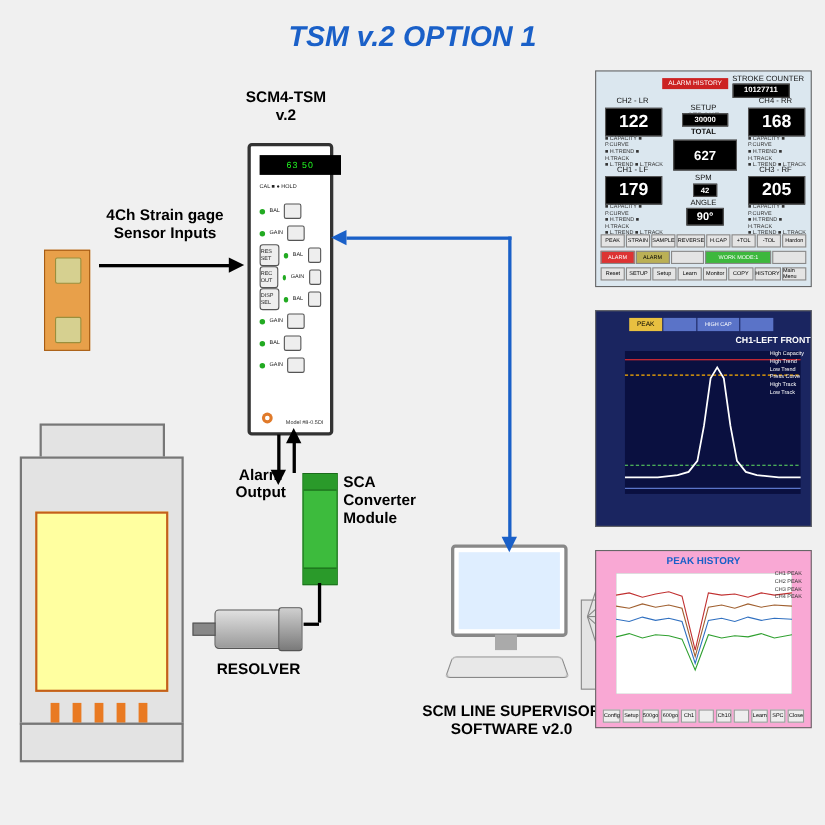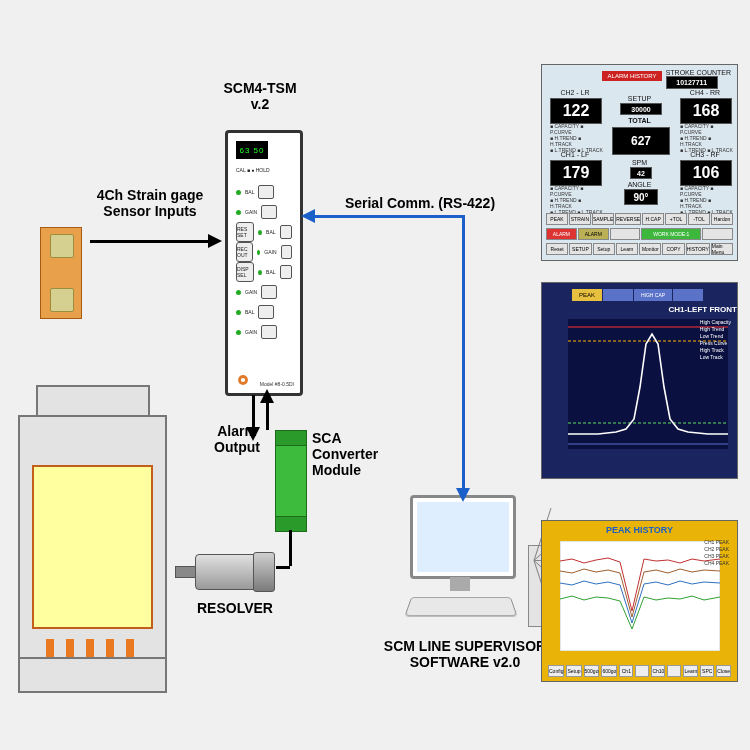--- a/index.html
+++ b/index.html
@@ -19,21 +19,21 @@
 .press .top{position:absolute;left:18px;top:0;width:110px;height:30px;background:#e3e3e3;border:2px solid #777}
 .press .body{position:absolute;left:0;top:30px;width:145px;height:240px;background:#e3e3e3;border:2px solid #777}
 .press .win{position:absolute;left:14px;top:80px;width:117px;height:160px;background:#ffffa0;border:2px solid #c45f1b}
 .press .bar{position:absolute;left:14px;bottom:35px;width:117px;height:12px;background:#40c8e8;border:1px solid #1f8aa3}
 .press .punch{position:absolute;bottom:48px;width:8px;height:28px;background:#e97a22}
 .press .p1{left:28px}.press .p2{left:48px}.press .p3{left:68px}.press .p4{left:88px}.press .p5{left:108px}
 .press .base{position:absolute;left:0;top:272px;width:145px;height:32px;background:#e3e3e3;border:2px solid #777}
 
 
 .device{position:absolute;left:225px;top:130px;width:72px;height:260px;background:#fff;border:3px solid #333;border-radius:4px}
-.device .disp{position:absolute;top:8px;left:8px;width:32px;height:18px;background:#000;color:#2f2;font-size:8px;display:flex;align-items:center;justify-content:center;letter-spacing:1px}
+.device .disp{position:absolute;top:8px;left:8px;width:74px;height:18px;background:#000;color:#2f2;font-size:8px;display:flex;align-items:center;justify-content:center;letter-spacing:1px}
 .device .row{position:absolute;left:8px;width:56px;height:14px;display:flex;align-items:center;gap:4px;font-size:5px;color:#222}
 .device .dot{width:5px;height:5px;border-radius:50%;background:#2a2}
 .device .btn{width:14px;height:12px;border:1px solid #555;background:#eee;border-radius:2px}
 .device .row.r1{top:30px}.device .row.r2{top:52px}.device .row.r3{top:72px}
 .device .row.r4{top:92px}.device .row.r5{top:112px}.device .row.r6{top:132px}
 .device .row.r7{top:152px}.device .row.r8{top:172px}.device .row.r9{top:192px}
 .device .bigbtn{width:22px;height:18px;border:1px solid #555;background:#eee;border-radius:3px;font-size:5px;display:flex;align-items:center;justify-content:center}
 .device .logo{position:absolute;bottom:6px;left:8px;width:14px;height:14px}
 .device .model{position:absolute;bottom:6px;right:6px;font-size:5px;color:#333;text-align:left;line-height:1.1}
 
@@ -66,21 +66,21 @@
 .ah-u{border-left:7px solid transparent;border-right:7px solid transparent;border-bottom:14px solid #000}
 .ah-d{border-left:7px solid transparent;border-right:7px solid transparent;border-top:14px solid #000}
 .blue{background:#1a60c8}
 .ah-l.blue{border-right-color:#1a60c8;background:none}
 .ah-d.blue{border-top-color:#1a60c8;background:none}
 
 
 .shot{position:absolute;right:12px;width:195px;border:1px solid #666;background:#eef}
 .shot1{top:64px;height:195px;background:#dbe7ef}
 .shot2{top:282px;height:195px;background:#1a2560}
-.shot3{top:520px;height:160px;background:#eab308}
+.shot3{top:500px;height:160px;background:#f9a8d4}
 .valbox{position:absolute;background:#000;color:#fff;font-weight:700;display:flex;align-items:center;justify-content:center;border:1px solid #555}
 .vsmall{font-size:7px;color:#111;text-align:center;line-height:1.05}
 .mini{font-size:5px}
 .shot1 .hdrR{position:absolute;right:6px;top:4px;text-align:right}
 .shot1 .alarm{position:absolute;left:60px;top:6px;width:60px;height:10px;background:#c22;color:#fff;font-size:6px;display:flex;align-items:center;justify-content:center}
 .shot1 .chlbl{position:absolute;width:46px}
 .shot1 .btnrow{position:absolute;left:4px;width:187px;height:12px;display:flex;gap:1px}
 .shot1 .mbtn{flex:1;background:#e4e4e4;border:1px solid #888;font-size:5px;display:flex;align-items:center;justify-content:center}
 .shot1 .mbtn.red{background:#d33;color:#fff}
 .shot1 .mbtn.kh{background:#bbb055}
@@ -95,26 +95,26 @@
 .shot3 .b3{flex:1;background:#eee;border:1px solid #999;font-size:5px;display:flex;align-items:center;justify-content:center}
 
 .fan{position:absolute}
 .fanline{position:absolute;background:#888;height:1px;transform-origin:left center}
 </style>
 </head>
 <body>
 
 <div class="canvas">
 
+  <div class="title">TSM v.2 OPTION 1</div>
 
   <div class="lbl" style="left:200px;top:80px;width:120px">SCM4-TSM
 v.2</div>
   <div class="lbl" style="left:80px;top:187px;width:140px">4Ch Strain gage
 Sensor Inputs</div>
-  <div class="lbl" style="left:330px;top:195px;width:180px">Serial Comm. (RS-422)</div>
   <div class="lbl" style="left:207px;top:423px;width:60px">Alarm
 Output</div>
   <div class="lbl" style="left:312px;top:430px;width:80px;text-align:left">SCA
 Converter
 Module</div>
   <div class="lbl" style="left:185px;top:600px;width:100px">RESOLVER</div>
   <div class="lbl softlbl" style="left:370px;top:638px;width:190px">SCM LINE SUPERVISOR
 SOFTWARE v2.0</div>
 
   <div class="sensorblk"></div>
@@ -257,21 +257,21 @@
 ■ H.TREND  ■ H.TRACK
 ■ L.TREND  ■ L.TRACK</div>
 
     <div class="chlbl vsmall" style="left:10px;top:86px">CH1 - LF</div>
     <div class="valbox" style="left:8px;top:95px;width:50px;height:24px;font-size:16px">179</div>
     <div class="mini" style="position:absolute;left:8px;top:120px;width:54px;white-space:pre-line;text-align:left;color:#333">■ CAPACITY ■ P.CURVE
 ■ H.TREND  ■ H.TRACK
 ■ L.TREND  ■ L.TRACK</div>
 
     <div class="chlbl vsmall" style="left:140px;top:86px">CH3 - RF</div>
-    <div class="valbox" style="left:138px;top:95px;width:50px;height:24px;font-size:16px">106</div>
+    <div class="valbox" style="left:138px;top:95px;width:50px;height:24px;font-size:16px">205</div>
     <div class="mini" style="position:absolute;left:138px;top:120px;width:54px;white-space:pre-line;text-align:left;color:#333">■ CAPACITY ■ P.CURVE
 ■ H.TREND  ■ H.TRACK
 ■ L.TREND  ■ L.TRACK</div>
 
     <div class="btnrow" style="top:148px">
       <div class="mbtn">PEAK</div>
       <div class="mbtn">STRAIN</div>
       <div class="mbtn">SAMPLE</div>
       <div class="mbtn">REVERSE</div>
       <div class="mbtn">H.CAP</div>

